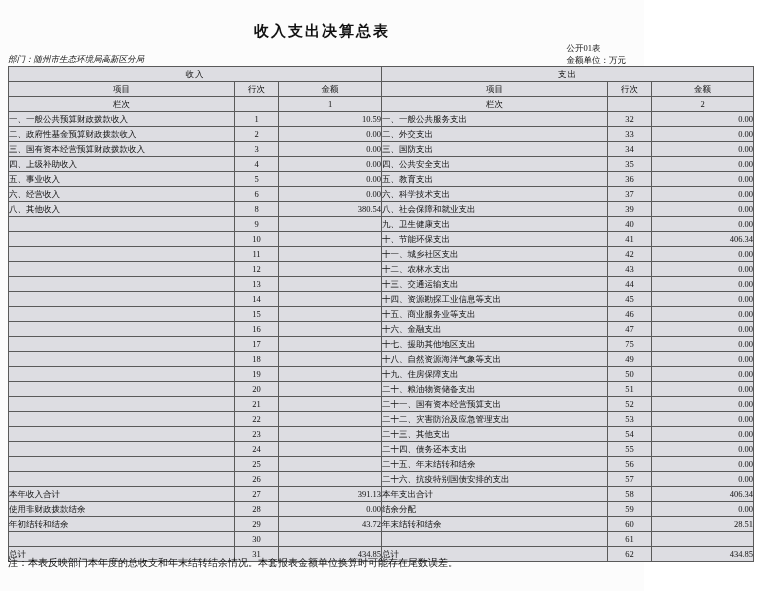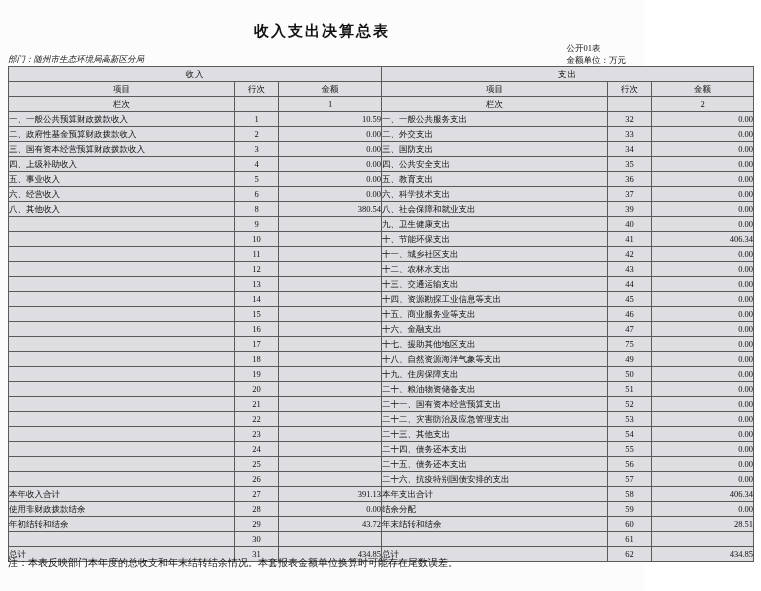--- a/index.html
+++ b/index.html
@@ -332,21 +332,21 @@
           <td class="num-cell">24</td>
           <td class="amt-cell"></td>
           <td class="item-cell">二十四、债务还本支出</td>
           <td class="num-cell">55</td>
           <td class="amt-cell">0.00</td>
         </tr>
         <tr>
           <td class="item-cell"></td>
           <td class="num-cell">25</td>
           <td class="amt-cell"></td>
-          <td class="item-cell">二十五、债务还本支出</td>
+          <td class="item-cell">二十五、年末结转和结余</td>
           <td class="num-cell">56</td>
           <td class="amt-cell">0.00</td>
         </tr>
         <tr>
           <td class="item-cell"></td>
           <td class="num-cell">26</td>
           <td class="amt-cell"></td>
           <td class="item-cell">二十六、抗疫特别国债安排的支出</td>
           <td class="num-cell">57</td>
           <td class="amt-cell">0.00</td>

